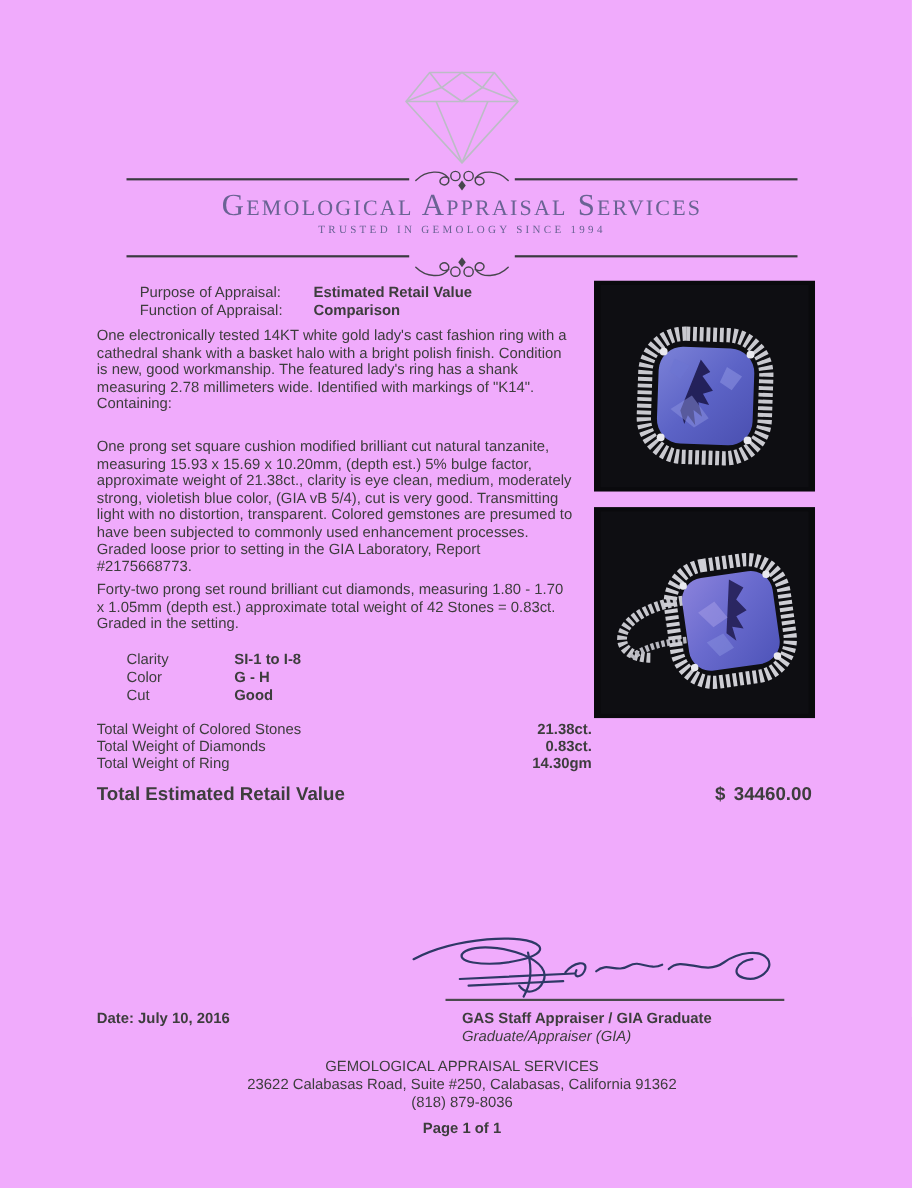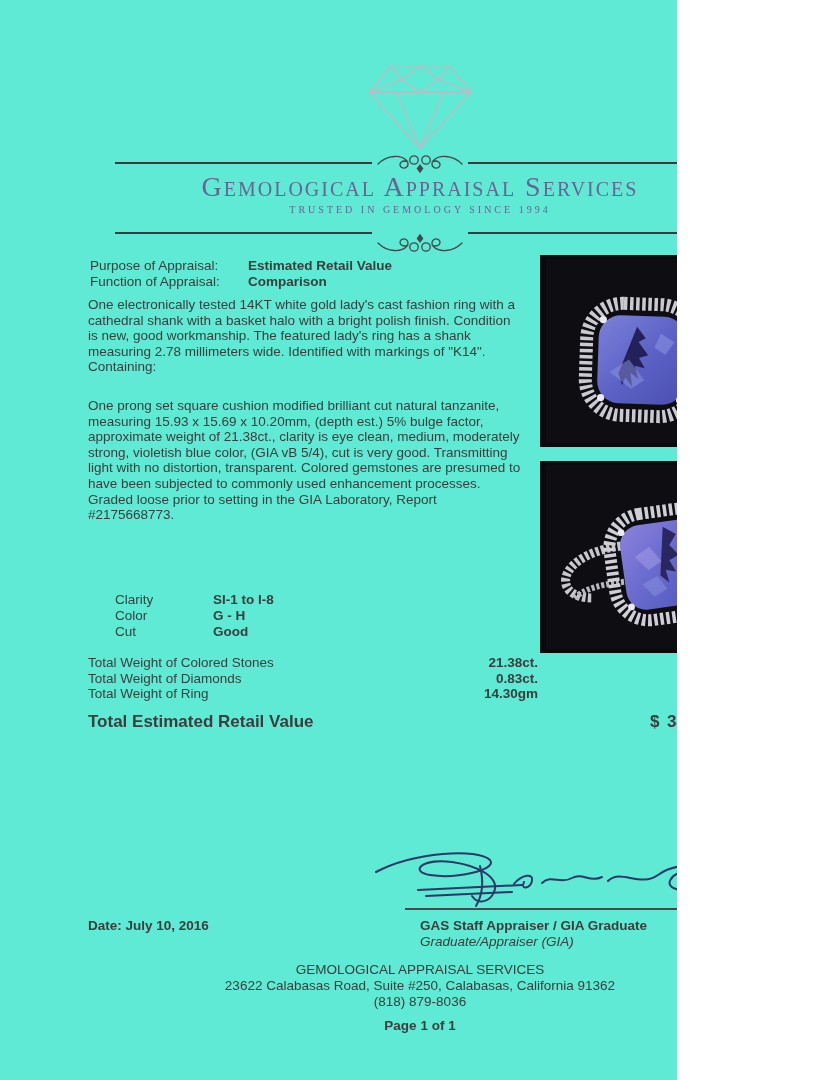--- a/index.html
+++ b/index.html
@@ -1,21 +1,21 @@
 <!DOCTYPE html>
 <html><head>
 <meta charset="utf-8">
 <style>
   * { margin: 0; padding: 0; box-sizing: border-box; }
   html, body { background: #ffffff; }
   .page {
     position: relative;
-    width: 677px;
+    width: 829px;
     height: 1080px;
-    background: #5eead4;
+    background: #f0abfc;
     font-family: "Liberation Sans", sans-serif;
     color: #3d3d3d;
     overflow: hidden;
   }
   
   .logo-block {
     position: absolute;
     left: 115px;
     top: 60px;
     width: 610px;
@@ -54,21 +54,21 @@
     margin-bottom: 15px;
   }
   
   .meta {
     position: absolute;
     left: 90px;
     top: 258px;
     font-size: 13.5px;
     line-height: 15.5px;
   }
-  .meta-row { display: flex; }
+  .meta-row { display: flex; margin-left: 37px; }
   .meta-row .m-label { width: 158px; }
   .meta-row .m-value { font-weight: bold; }
   .para {
     position: absolute;
     left: 88px;
     width: 434px;
     font-size: 13.5px;
     line-height: 15.6px;
   }
   .p1 { top: 297px; }
@@ -221,20 +221,21 @@
       <span class="m-value">Estimated Retail Value</span>
     </div>
     <div class="meta-row">
       <span class="m-label">Function of Appraisal:</span>
       <span class="m-value">Comparison</span>
     </div>
   </div>
 
   <div class="para p1">One electronically tested 14KT white gold lady's cast fashion ring with a cathedral shank with a basket halo with a bright polish finish. Condition is new, good workmanship. The featured lady's ring has a shank measuring 2.78 millimeters wide. Identified with markings of "K14".  Containing:</div>
   <div class="para p2">One prong set square cushion modified brilliant cut natural tanzanite, measuring 15.93 x 15.69 x 10.20mm, (depth est.)  5% bulge factor, approximate weight of 21.38ct., clarity is eye clean, medium, moderately strong, violetish blue color, (GIA vB 5/4), cut is very good. Transmitting light with no distortion, transparent. Colored gemstones are presumed to have been subjected to commonly used enhancement processes. Graded loose prior to setting in the GIA Laboratory, Report #2175668773.</div>
+  <div class="para p3">Forty-two prong set round brilliant cut diamonds, measuring 1.80 - 1.70 x 1.05mm (depth est.) approximate total weight of 42 Stones = 0.83ct. Graded in the setting.</div>
 
   <div class="grades">
     <div class="grade-row">
       <span class="g-label">Clarity</span>
       <span class="g-value">SI-1 to I-8</span>
     </div>
     <div class="grade-row">
       <span class="g-label">Color</span>
       <span class="g-value">G - H</span>
     </div>

